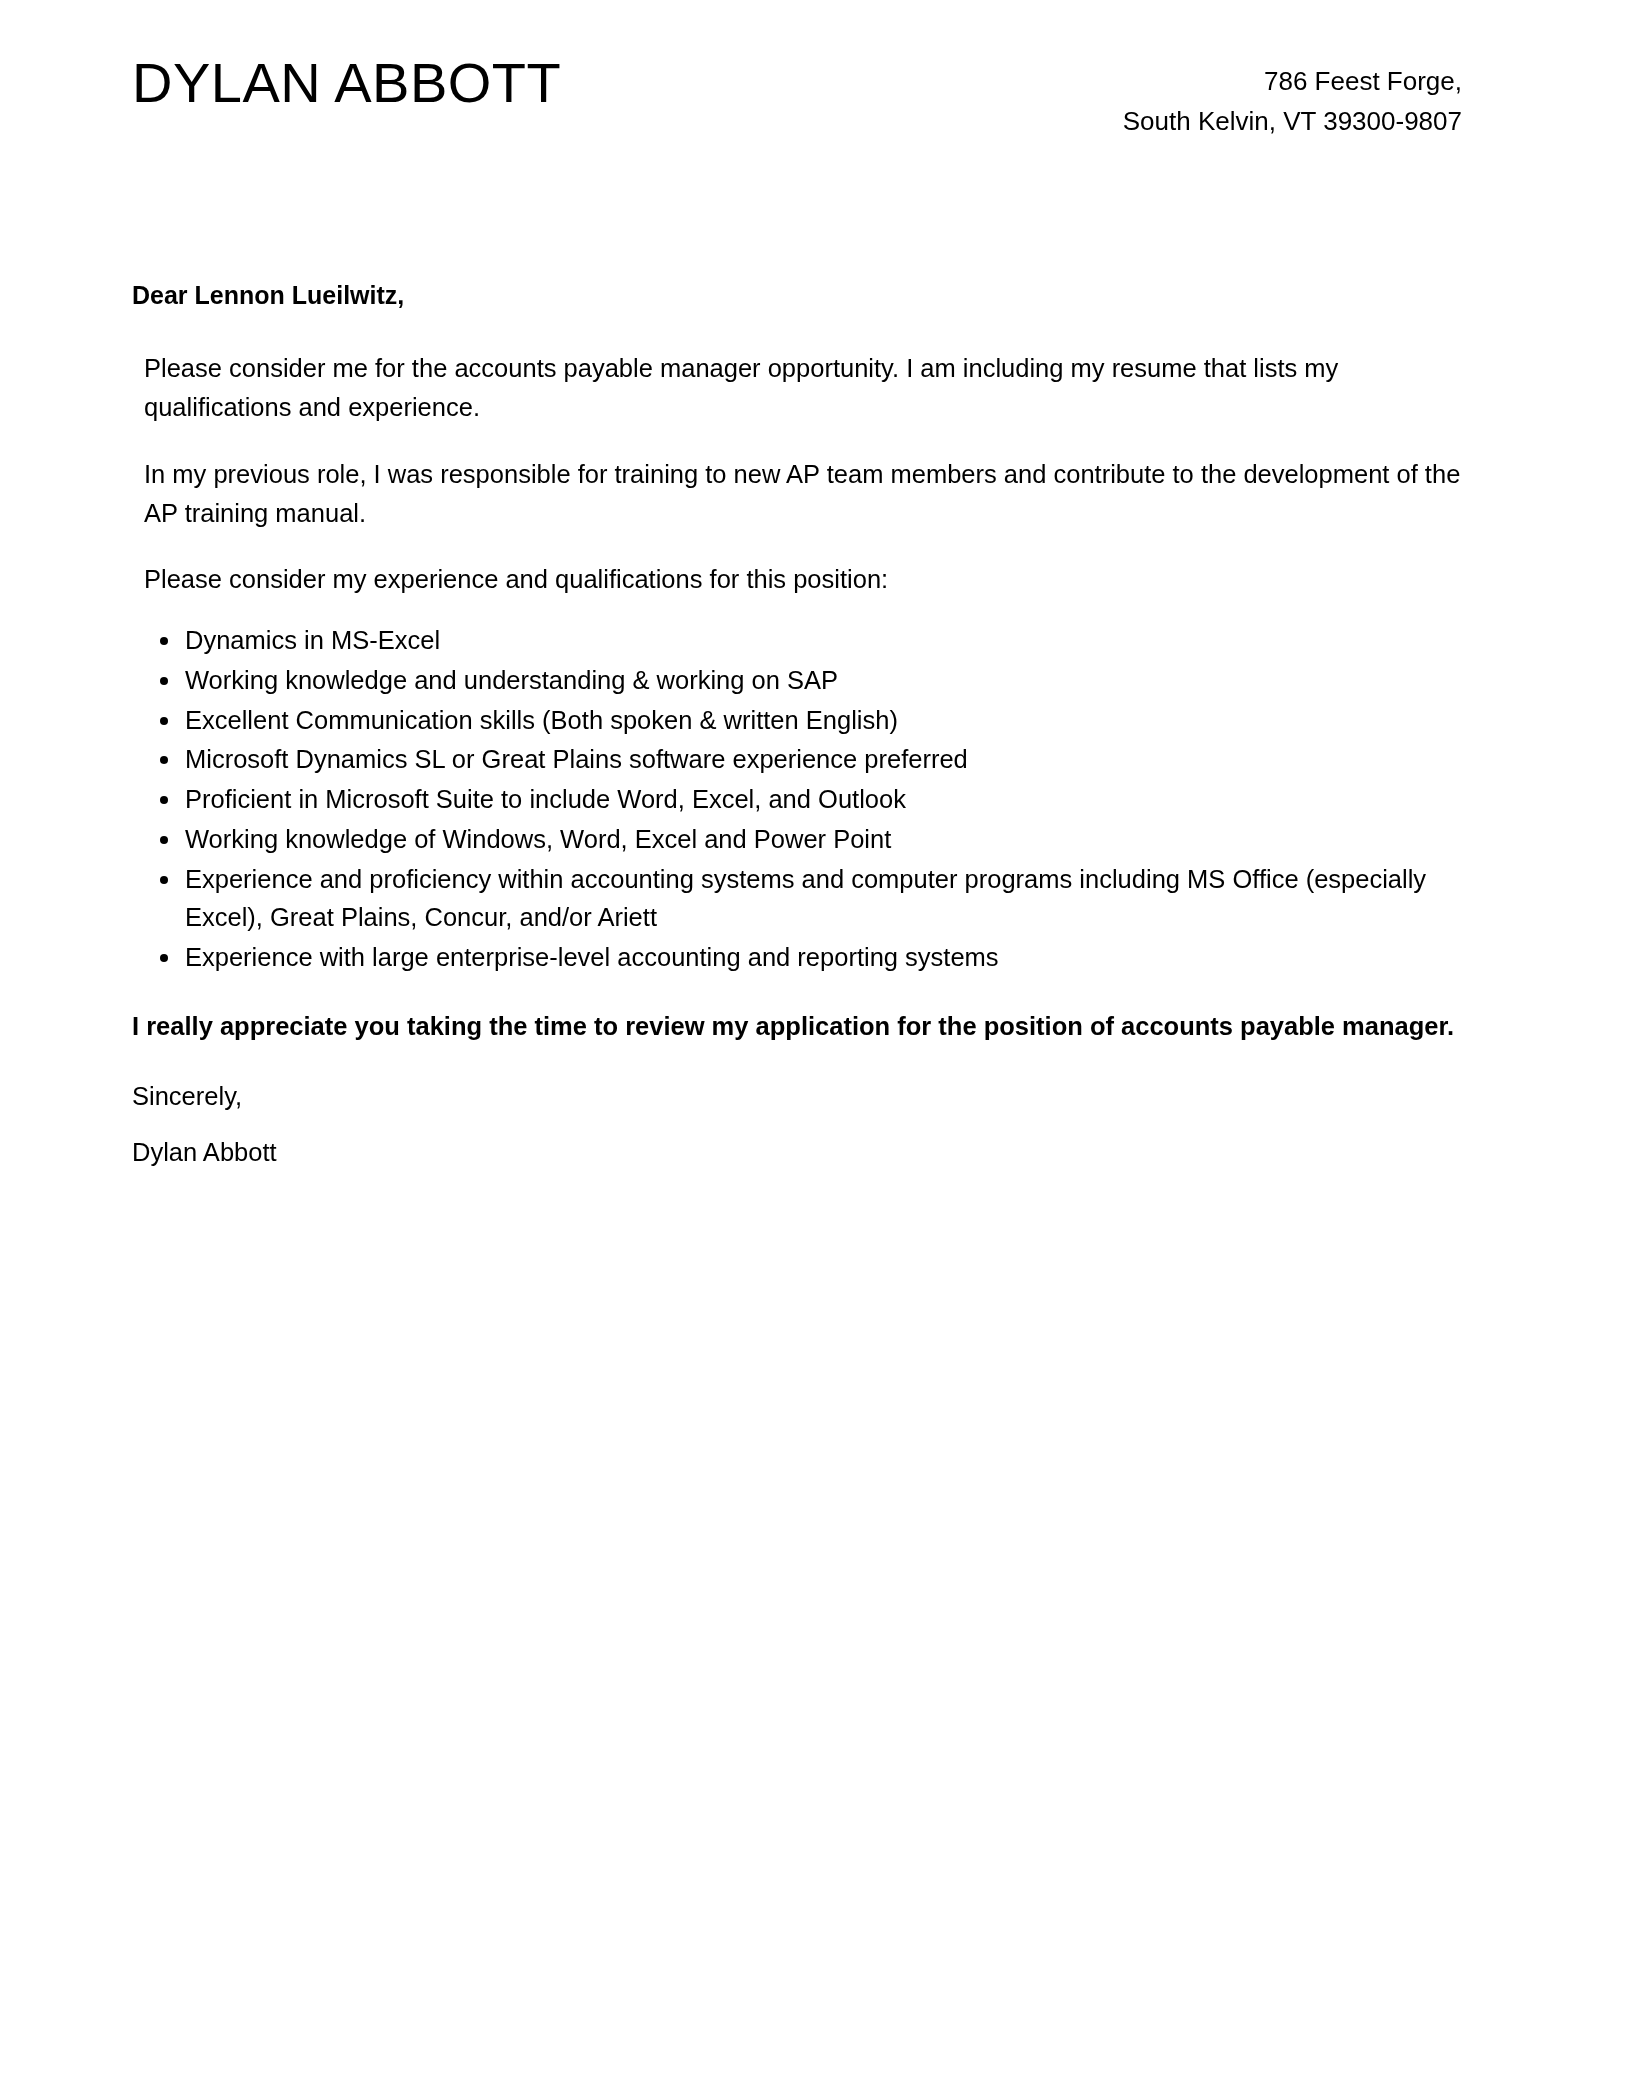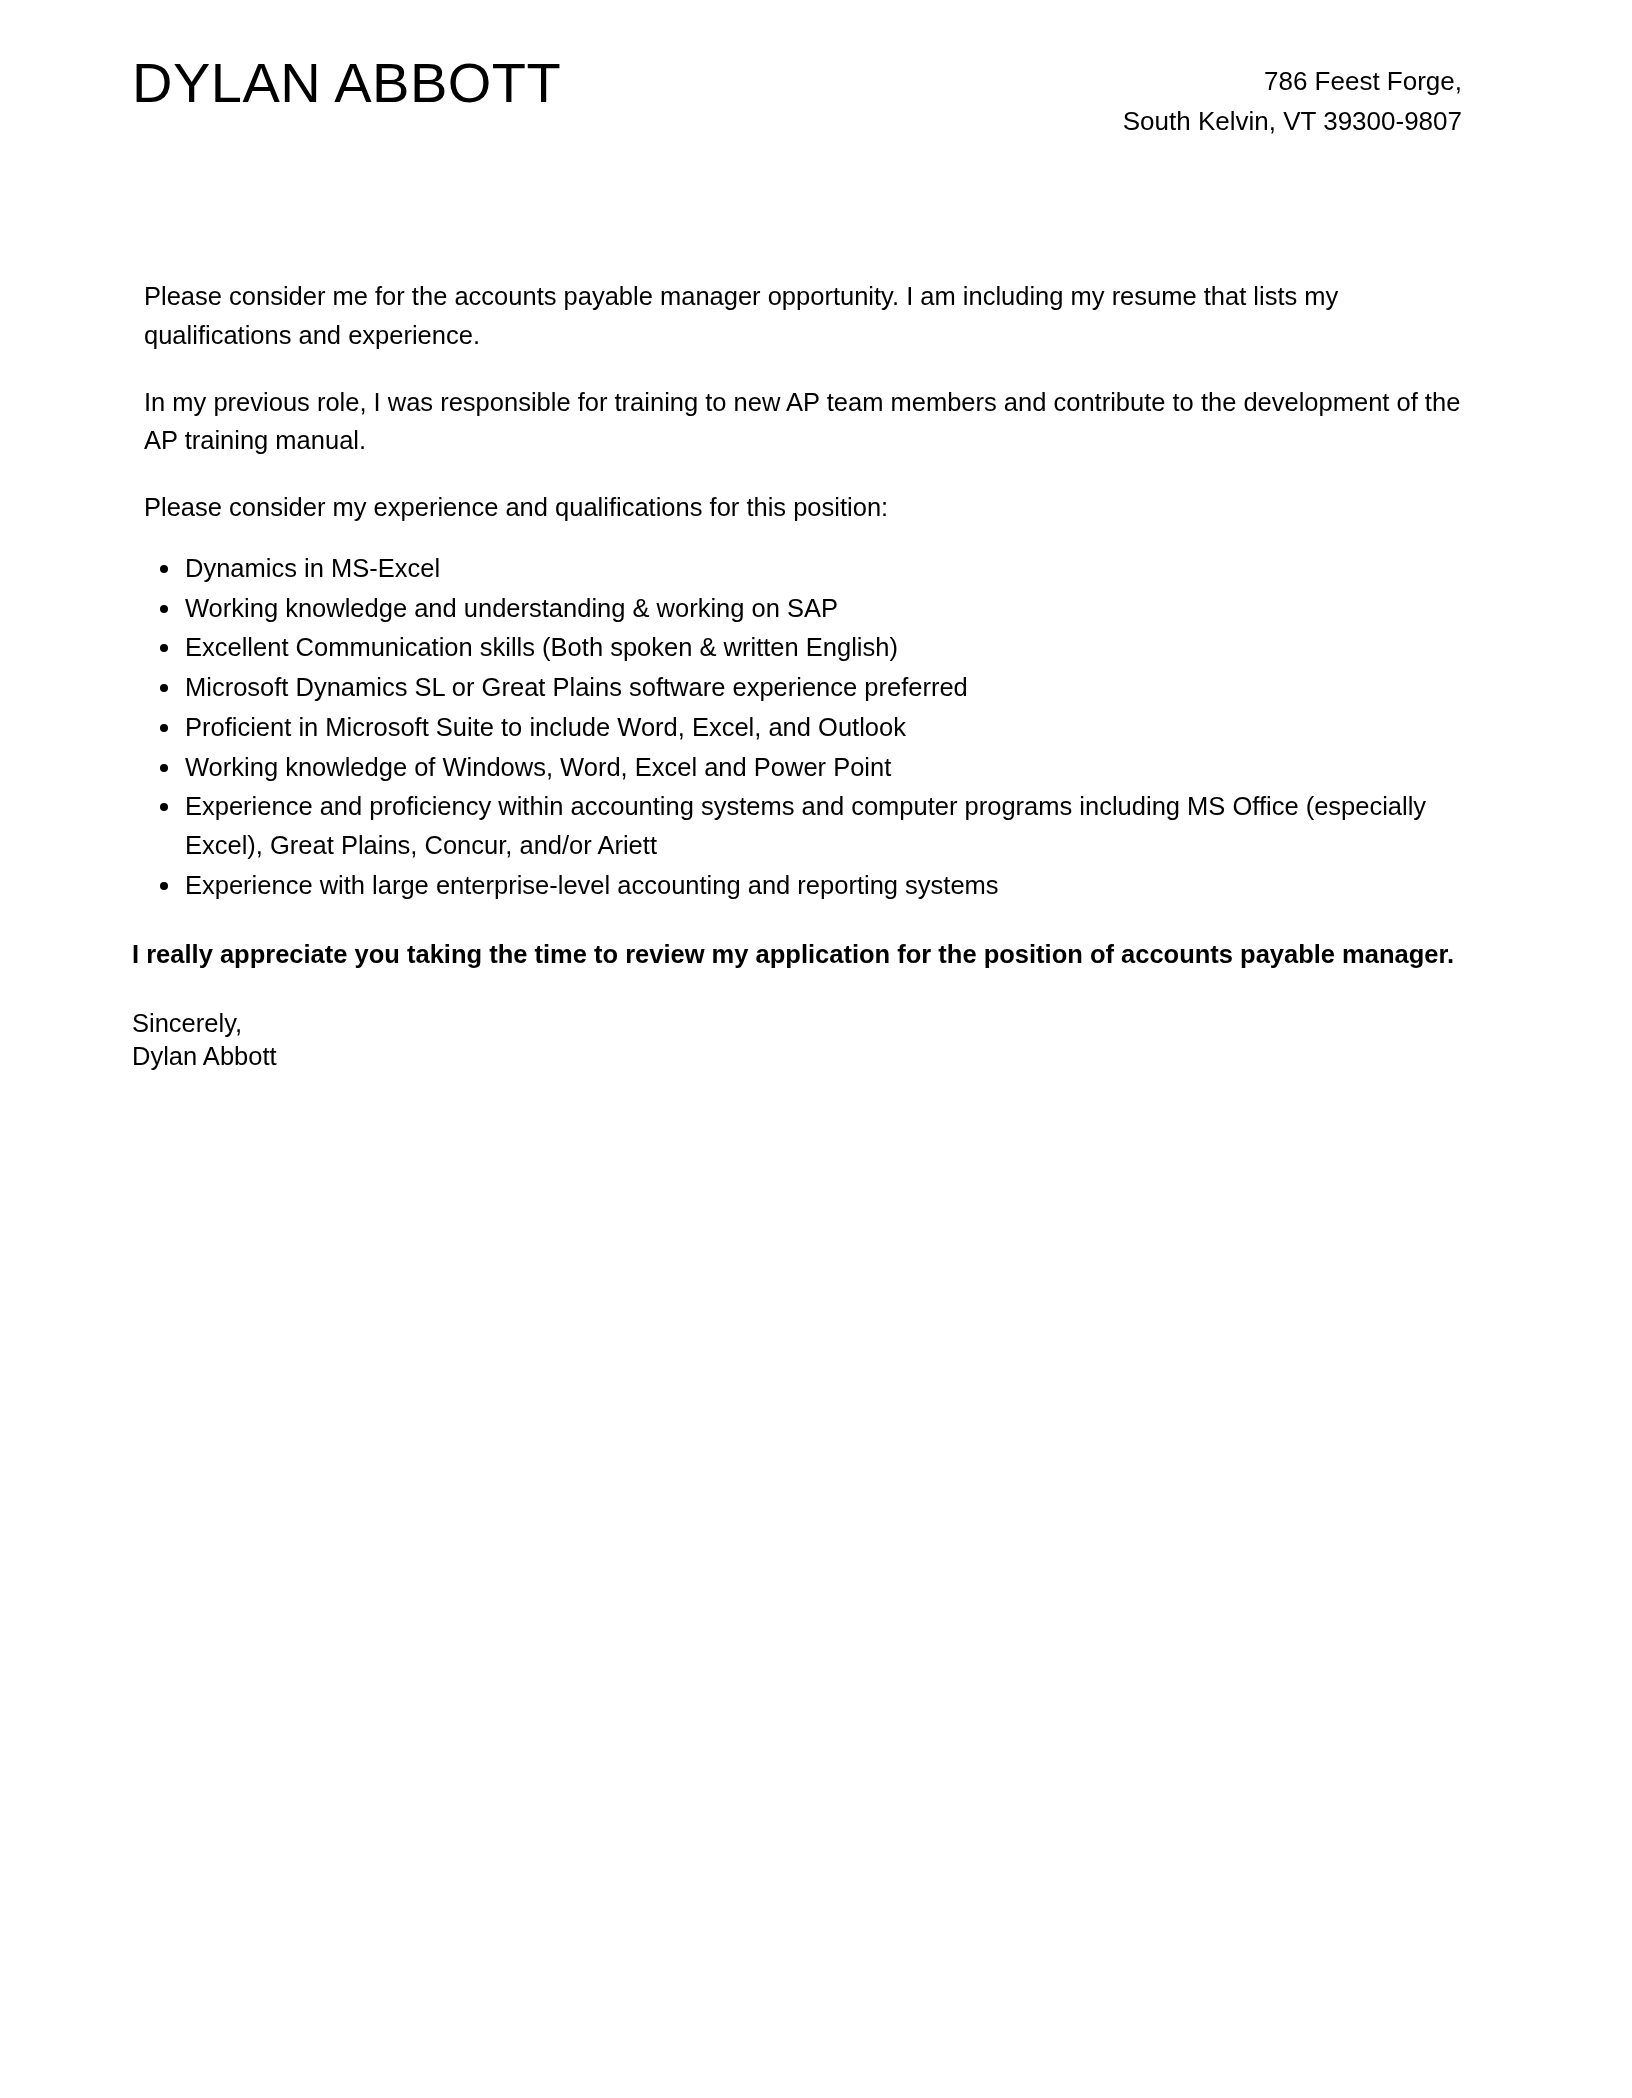--- a/index.html
+++ b/index.html
@@ -126,40 +126,42 @@
 
   .signoff {
     font-size: 25.5px;
     font-weight: 400;
     line-height: 1.28;
     margin: 0;
   }
 
   .signoff-line {
     display: block;
+    margin-top: 24px;
   }
 </style>
 </head>
 <body>
 
 <div class="page">
   <div class="sheet">
 
     <div class="letter-header">
       <div class="name-block">
         <h1 class="candidate-name">DYLAN ABBOTT</h1>
       </div>
       <div class="address-block">
         <div class="address-line">786 Feest Forge,</div>
         <div class="address-line">South Kelvin, VT 39300-9807</div>
       </div>
     </div>
 
     <div class="letter-body">
 
+      <p class="salutation">Dear Lennon Lueilwitz,</p>
 
       <p class="para">Please consider me for the accounts payable manager opportunity. I am including my resume that lists my qualifications and experience.</p>
 
       <p class="para">In my previous role, I was responsible for training to new AP team members and contribute to the development of the AP training manual.</p>
 
       <p class="para last-before-list">Please consider my experience and qualifications for this position:</p>
 
       <ul class="qual-list">
         <li class="qual-item">
           <span class="bullet-dot"></span>

